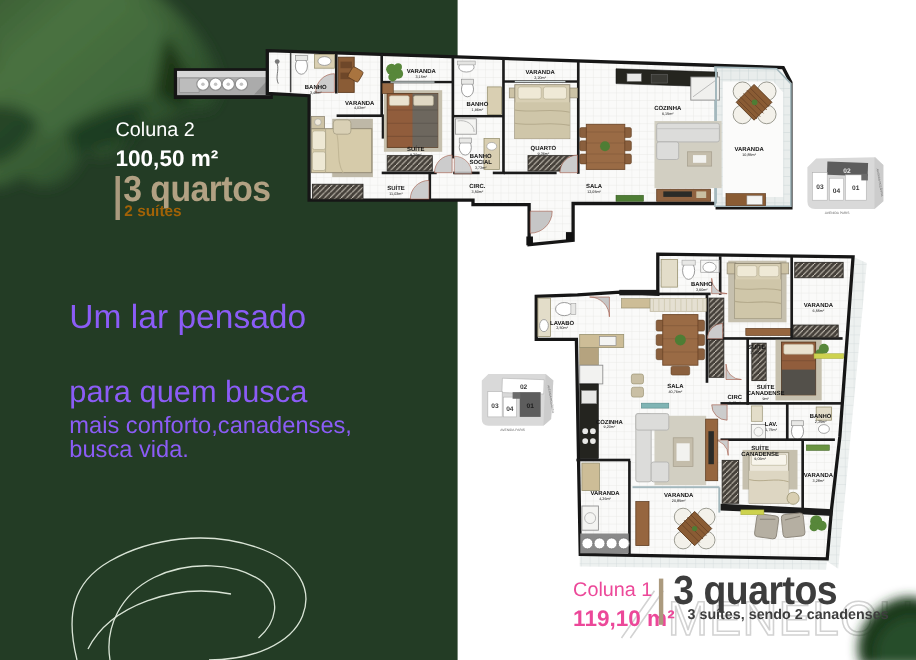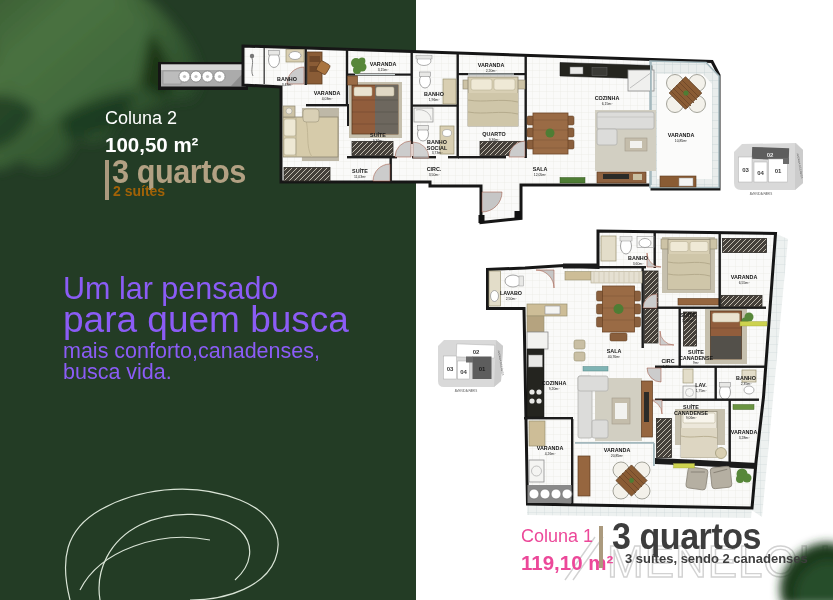--- a/index.html
+++ b/index.html
@@ -39,21 +39,21 @@
   </div>
 
   <div class="abs" style="left:105px;top:156px;">
     <div style="position:absolute;left:0;top:4px;width:4px;height:40px;background:#ab9a7e;"></div>
     <div style="position:absolute;left:7px;top:-3px;color:#b2a183;font-size:33px;font-weight:bold;white-space:nowrap;letter-spacing:-0.5px;transform:scaleX(0.93);transform-origin:0 0;">3 quartos</div>
     <div style="position:absolute;left:8px;top:27px;color:#a16207;font-size:14px;font-weight:bold;white-space:nowrap;">2 suítes</div>
   </div>
 
   <div class="abs" style="left:63px;top:273px;color:#8b5cf6;">
     <div style="font-size:30.5px;line-height:31px;">Um lar pensado</div>
-    <div style="font-size:37px;line-height:31px;">para quem busca</div>
+    <div style="font-size:28px;line-height:31px;margin-top:36px;">para quem busca</div>
     <div style="font-size:21.5px;line-height:21px;margin-top:6px;">mais conforto,canadenses,</div>
     <div style="font-size:21.5px;line-height:21px;">busca vida.</div>
   </div>
 
   <svg class="abs" style="left:40px;top:440px;" width="280" height="160" viewBox="0 0 280 160">
     <g fill="none" stroke="#d9e4d6" stroke-width="1.2">
       <path d="M30,160 C20,120 25,90 60,70 C95,50 150,40 200,60 C230,72 245,95 235,120 C225,145 190,160 150,160"></path>
       <path d="M60,160 C55,130 70,100 100,85 C130,70 175,70 200,90 C215,105 212,125 195,140"></path>
       <path d="M40,150 C60,110 120,90 170,100"></path>
     </g>

